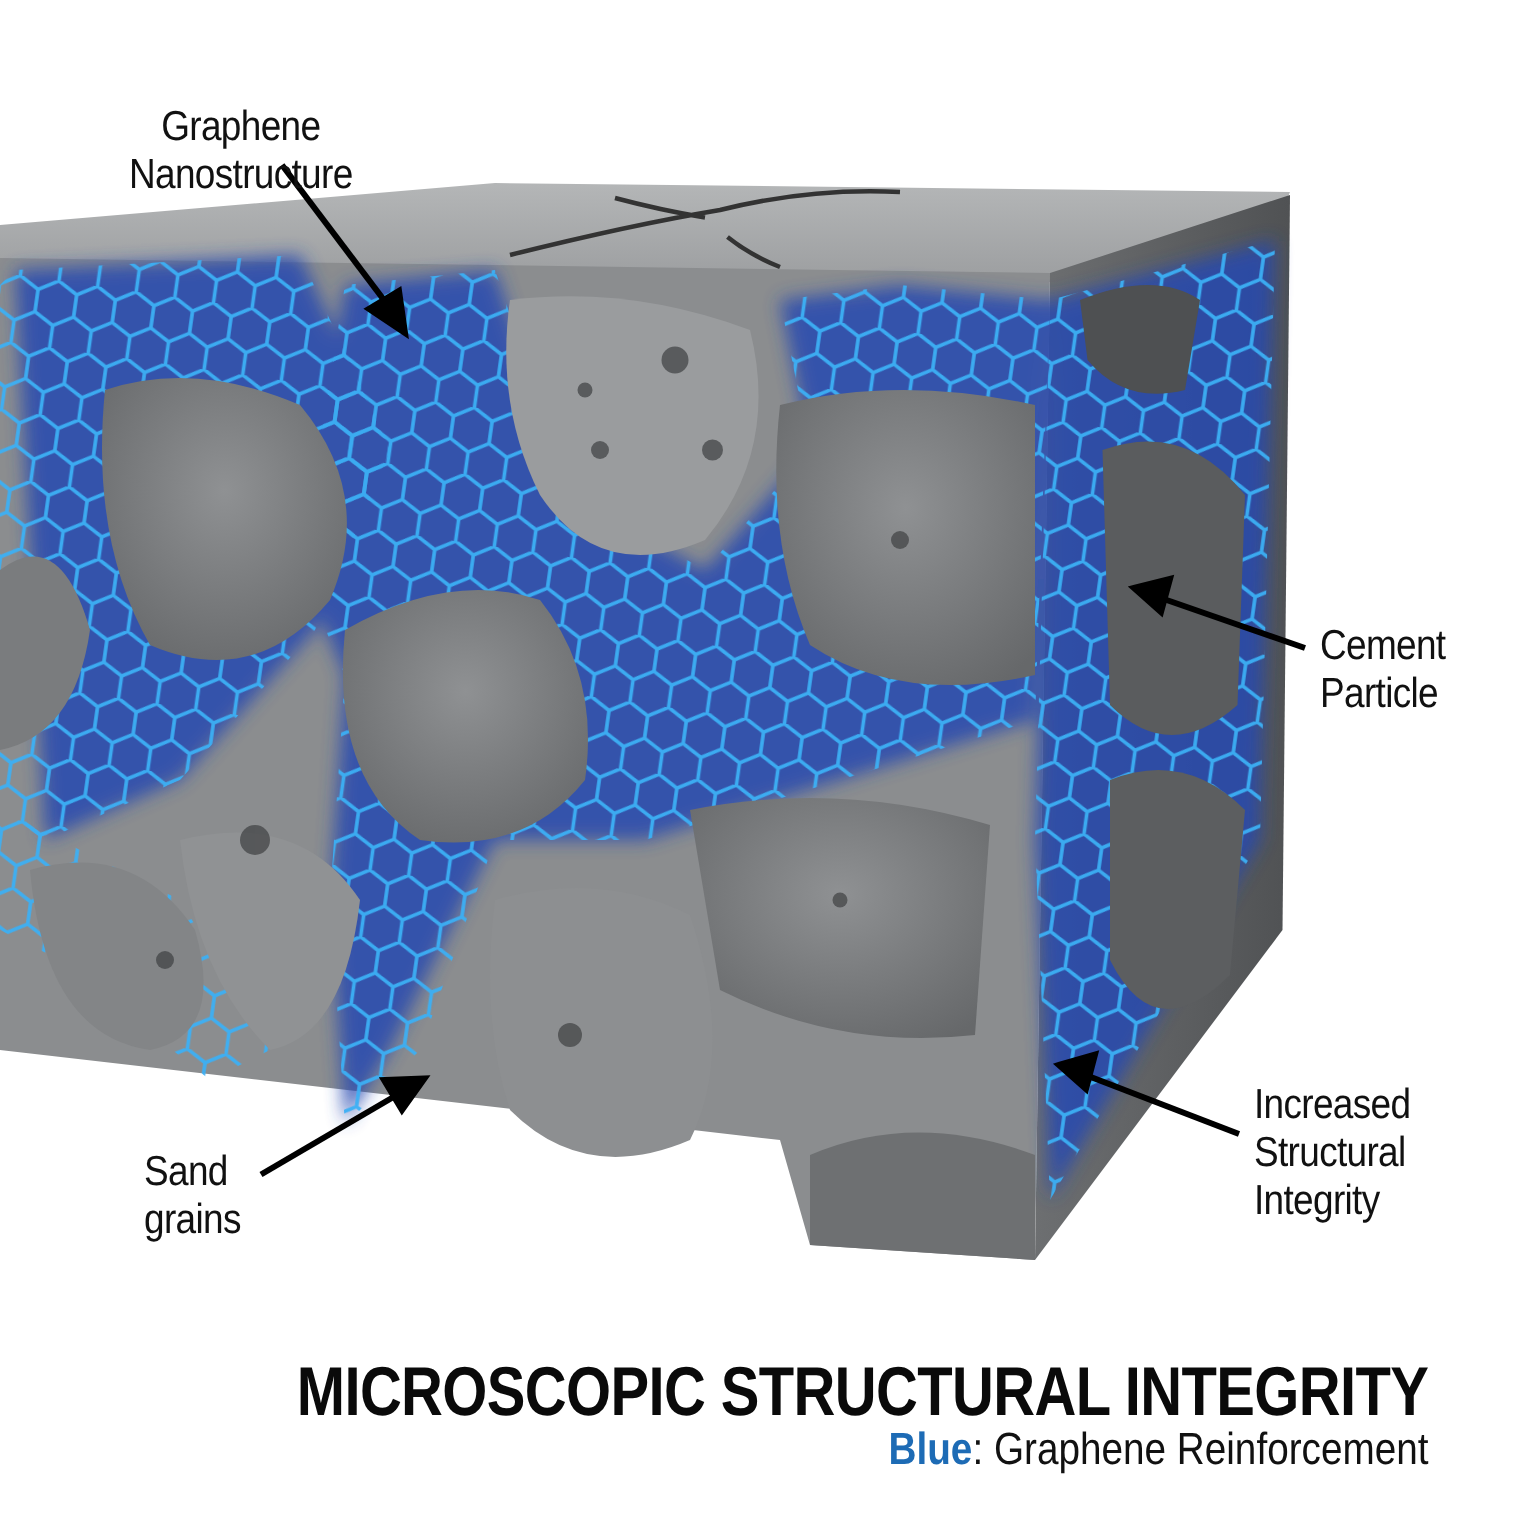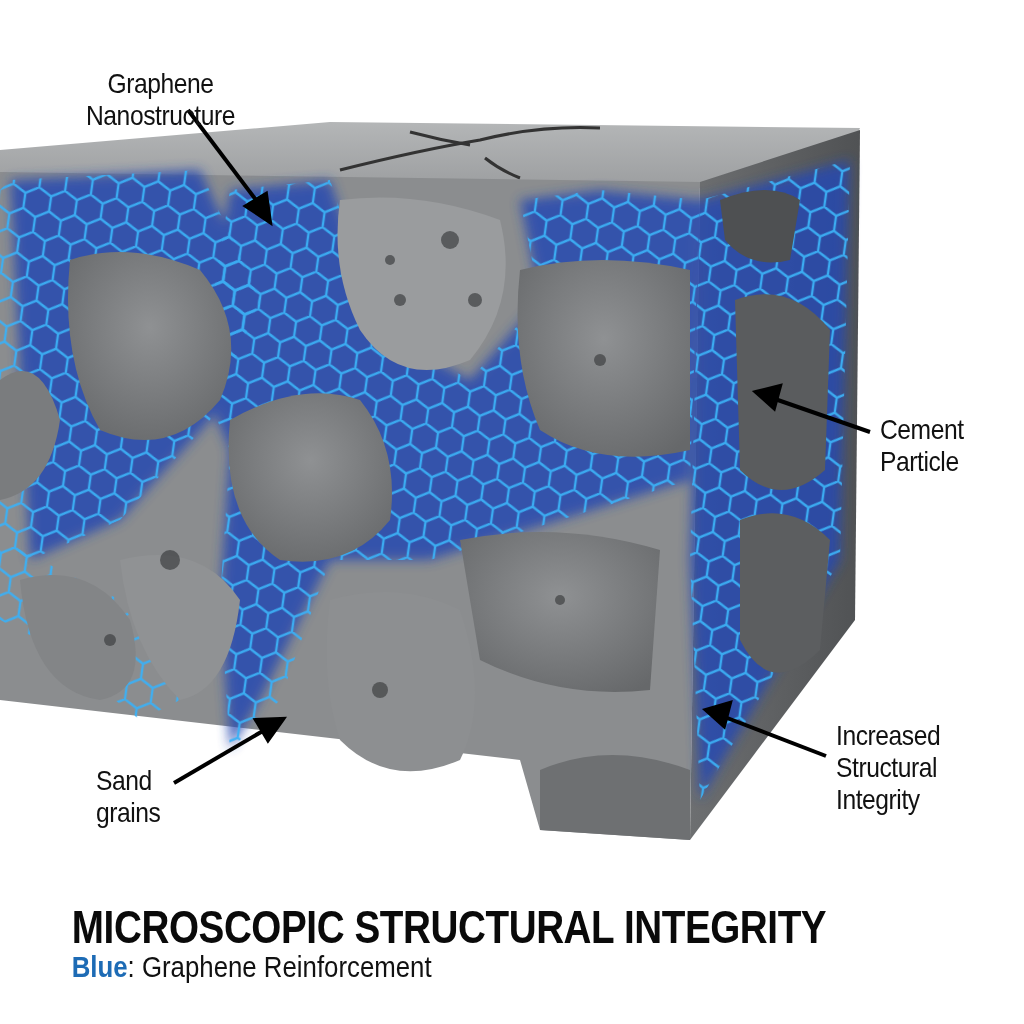--- a/index.html
+++ b/index.html
@@ -7,21 +7,21 @@
          font-family:"Liberation Sans", sans-serif; }
   #illustration { position:absolute; left:0; top:0; width:1024px; height:880px; }
   .label { position:absolute; color:#111; font-family:"Liberation Sans", sans-serif;
            font-size:28px; line-height:32px; letter-spacing:-0.5px; transform:scaleX(0.88);
            transform-origin:left top; white-space:nowrap; }
   .label span { display:block; }
   #label-graphene { left:86px; top:68px; text-align:center; }
   #label-cement { left:880px; top:414px; }
   #label-integrity { left:836px; top:720px; }
   #label-sand { left:96px; top:765px; }
-  #caption { position:absolute; left:0; width:1024px; top:900px; text-align:left; }
+  #caption { position:absolute; left:0; width:1024px; top:900px; text-align:right; }
   #caption-title { display:inline-block; font-family:"Liberation Sans", sans-serif; font-weight:bold;
            font-size:46px; color:#0a0a0a; transform:scaleX(0.84); letter-spacing:-0.5px; }
   #caption-legend { margin-top:-4px; font-size:30px; color:#111; transform:scaleX(0.86); display:block; }
   #legend-key { color:#1d6bb5; font-weight:bold; }
 </style>
 </head>
 <body>
 
 <svg id="illustration" viewBox="0 0 1024 880" xmlns="http://www.w3.org/2000/svg">
   <defs>

